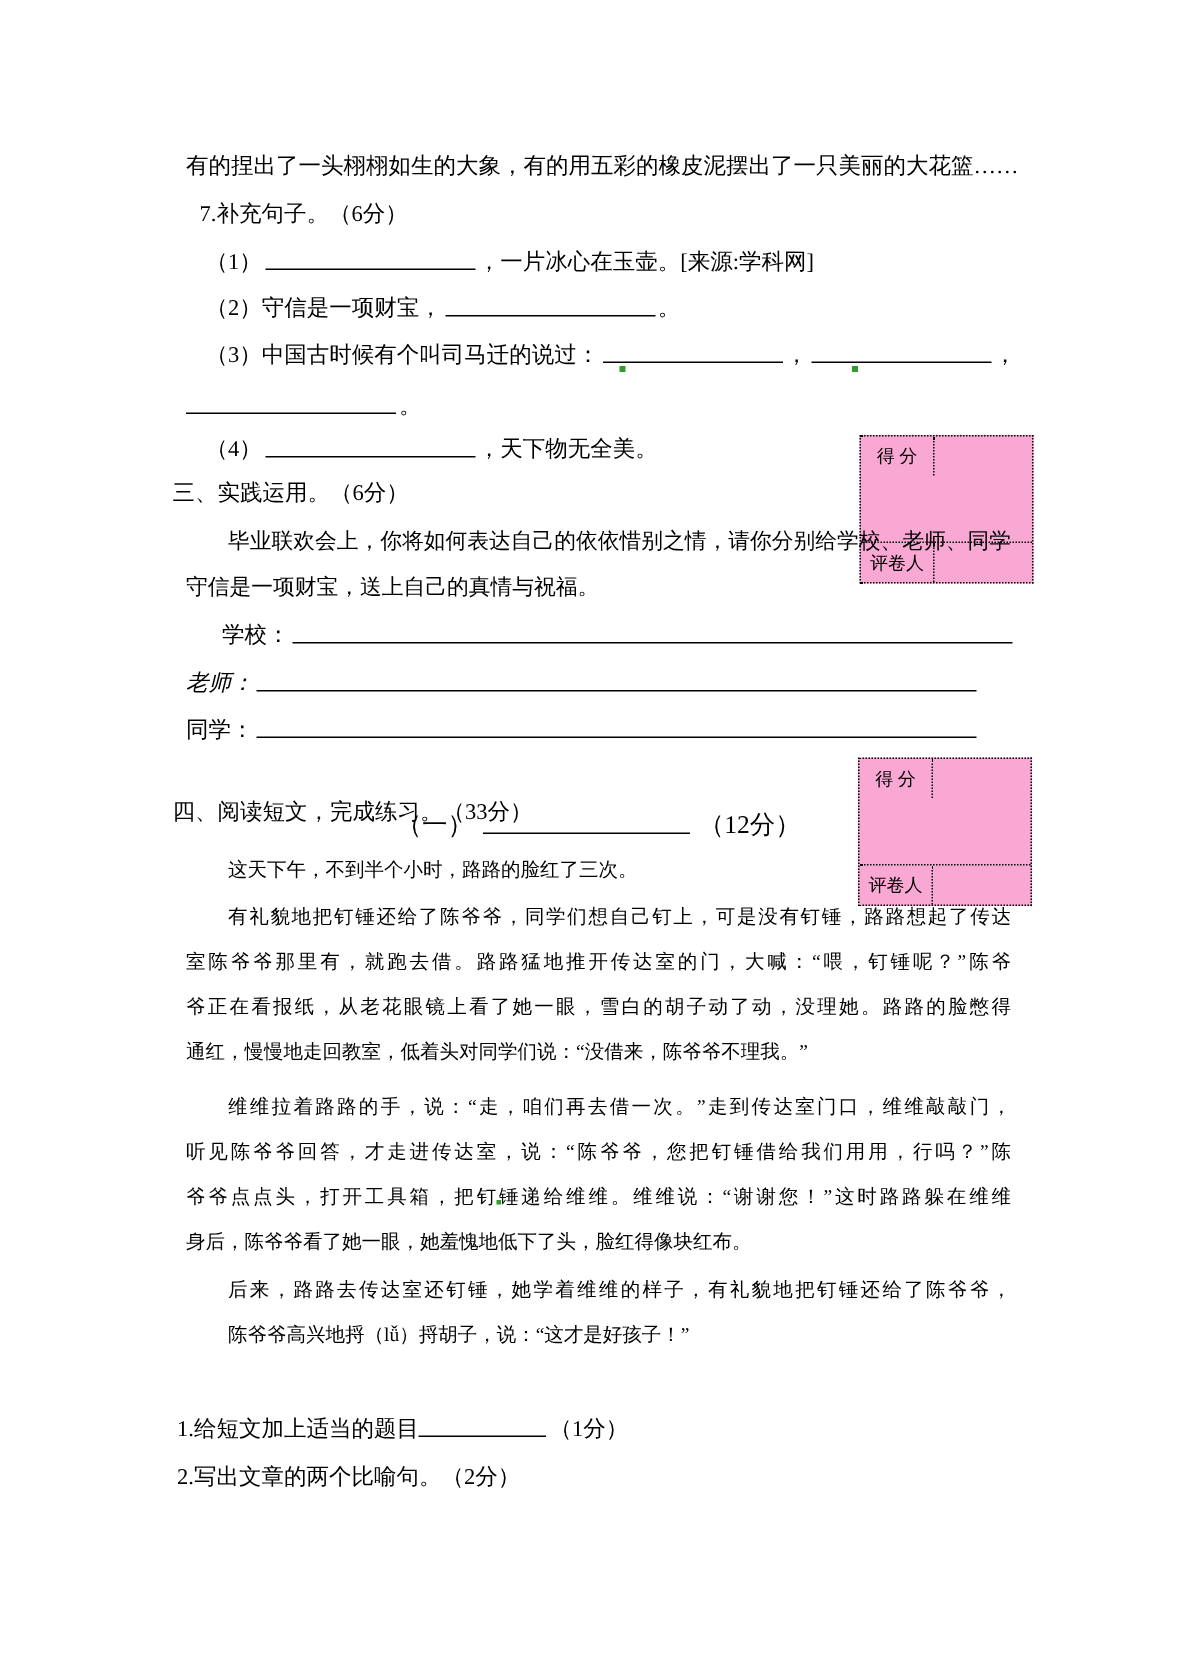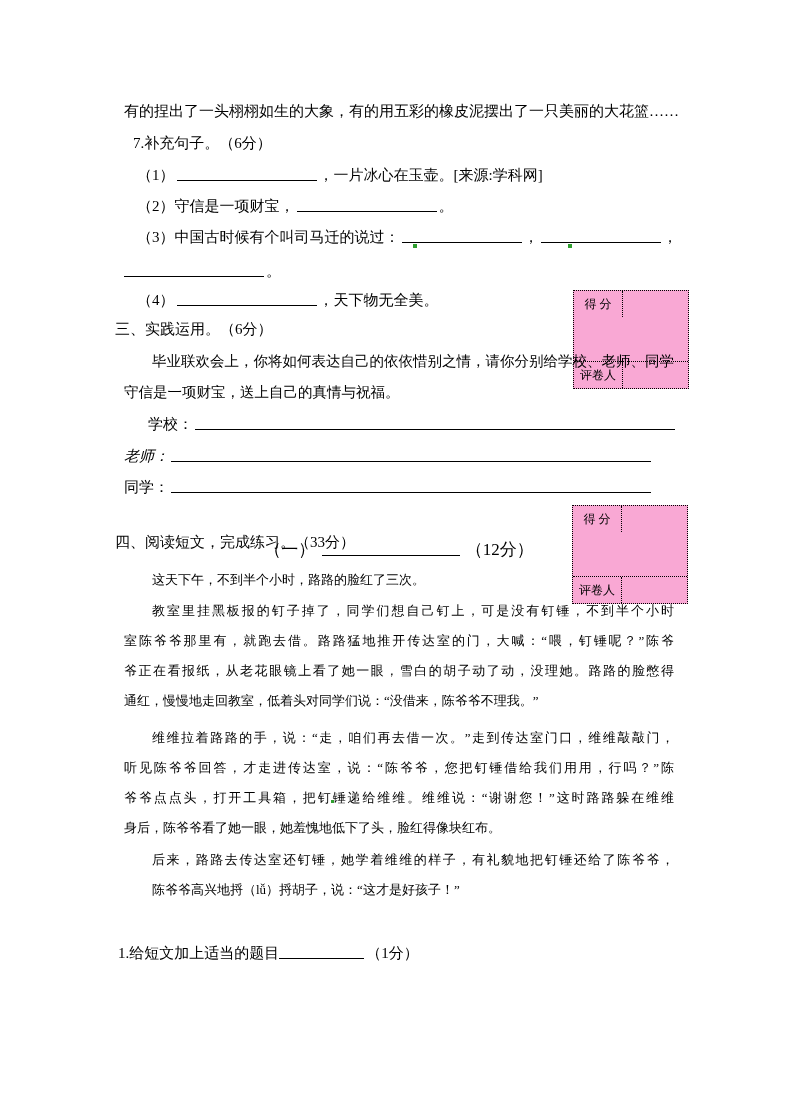--- a/index.html
+++ b/index.html
@@ -148,32 +148,33 @@
     </div>
   </div>
 
   <div class="subtitle" style="top:540px;">
     <span>（一）</span>
     <span class="blank b138"></span>
     <span>（12分）</span>
   </div>
 
   <div class="pline ind" style="top:570px;">这天下午，不到半个小时，路路的脸红了三次。</div>
-  <div class="pline ind full" style="top:601px;">教室里挂黑板报的钉子掉了，同学们想自己钉上，可是没有钉锤，不到半个小时</div>
+  <div class="pline ind full" style="top:601px;">有礼貌地把钉锤还给了陈爷爷，同学们想自己钉上，可是没有钉锤，路路想起了传达</div>
   <div class="pline full" style="top:631px;">室陈爷爷那里有，就跑去借。路路猛地推开传达室的门，大喊：“喂，钉锤呢？”陈爷</div>
   <div class="pline full" style="top:661px;">爷正在看报纸，从老花眼镜上看了她一眼，雪白的胡子动了动，没理她。路路的脸憋得</div>
   <div class="pline ind full" style="top:728px;">维维拉着路路的手，说：“走，咱们再去借一次。”走到传达室门口，维维敲敲门，</div>
   <div class="pline" style="top:691px;">通红，慢慢地走回教室，低着头对同学们说：“没借来，陈爷爷不理我。”</div>
   <div class="pline full" style="top:758px;">听见陈爷爷回答，才走进传达室，说：“陈爷爷，您把钉锤借给我们用用，行吗？”陈</div>
   <div class="pline full" style="top:788px;">爷爷点点头，打开工具箱，把钉锤递给维维。维维说：“谢谢您！”这时路路躲在维维</div>
   <div class="pline" style="top:818px;">身后，陈爷爷看了她一眼，她羞愧地低下了头，脸红得像块红布。</div>
   <div class="pline ind full" style="top:850px;">后来，路路去传达室还钉锤，她学着维维的样子，有礼貌地把钉锤还给了陈爷爷，</div>
   <div class="pline ind" style="top:880px;">陈爷爷高兴地捋（lǚ）捋胡子，说：“这才是好孩子！”</div>
 
   <div class="ln" style="top:943px;left:118px;">
     <span>1.给短文加上适当的题目</span><span class="blank b85" style="margin-left:0;"></span><span>（1分）</span>
   </div>
+  <div class="ln" style="top:975px;left:118px;">2.写出文章的两个比喻句。（2分）</div>
 
   <div class="gdot" style="top:244px;left:413px;"></div>
   <div class="gdot" style="top:244px;left:568px;"></div>
   <div class="gdot" style="top:800px;left:331px;width:3px;height:3px;"></div>
 
 </div>
 
 </body></html>

